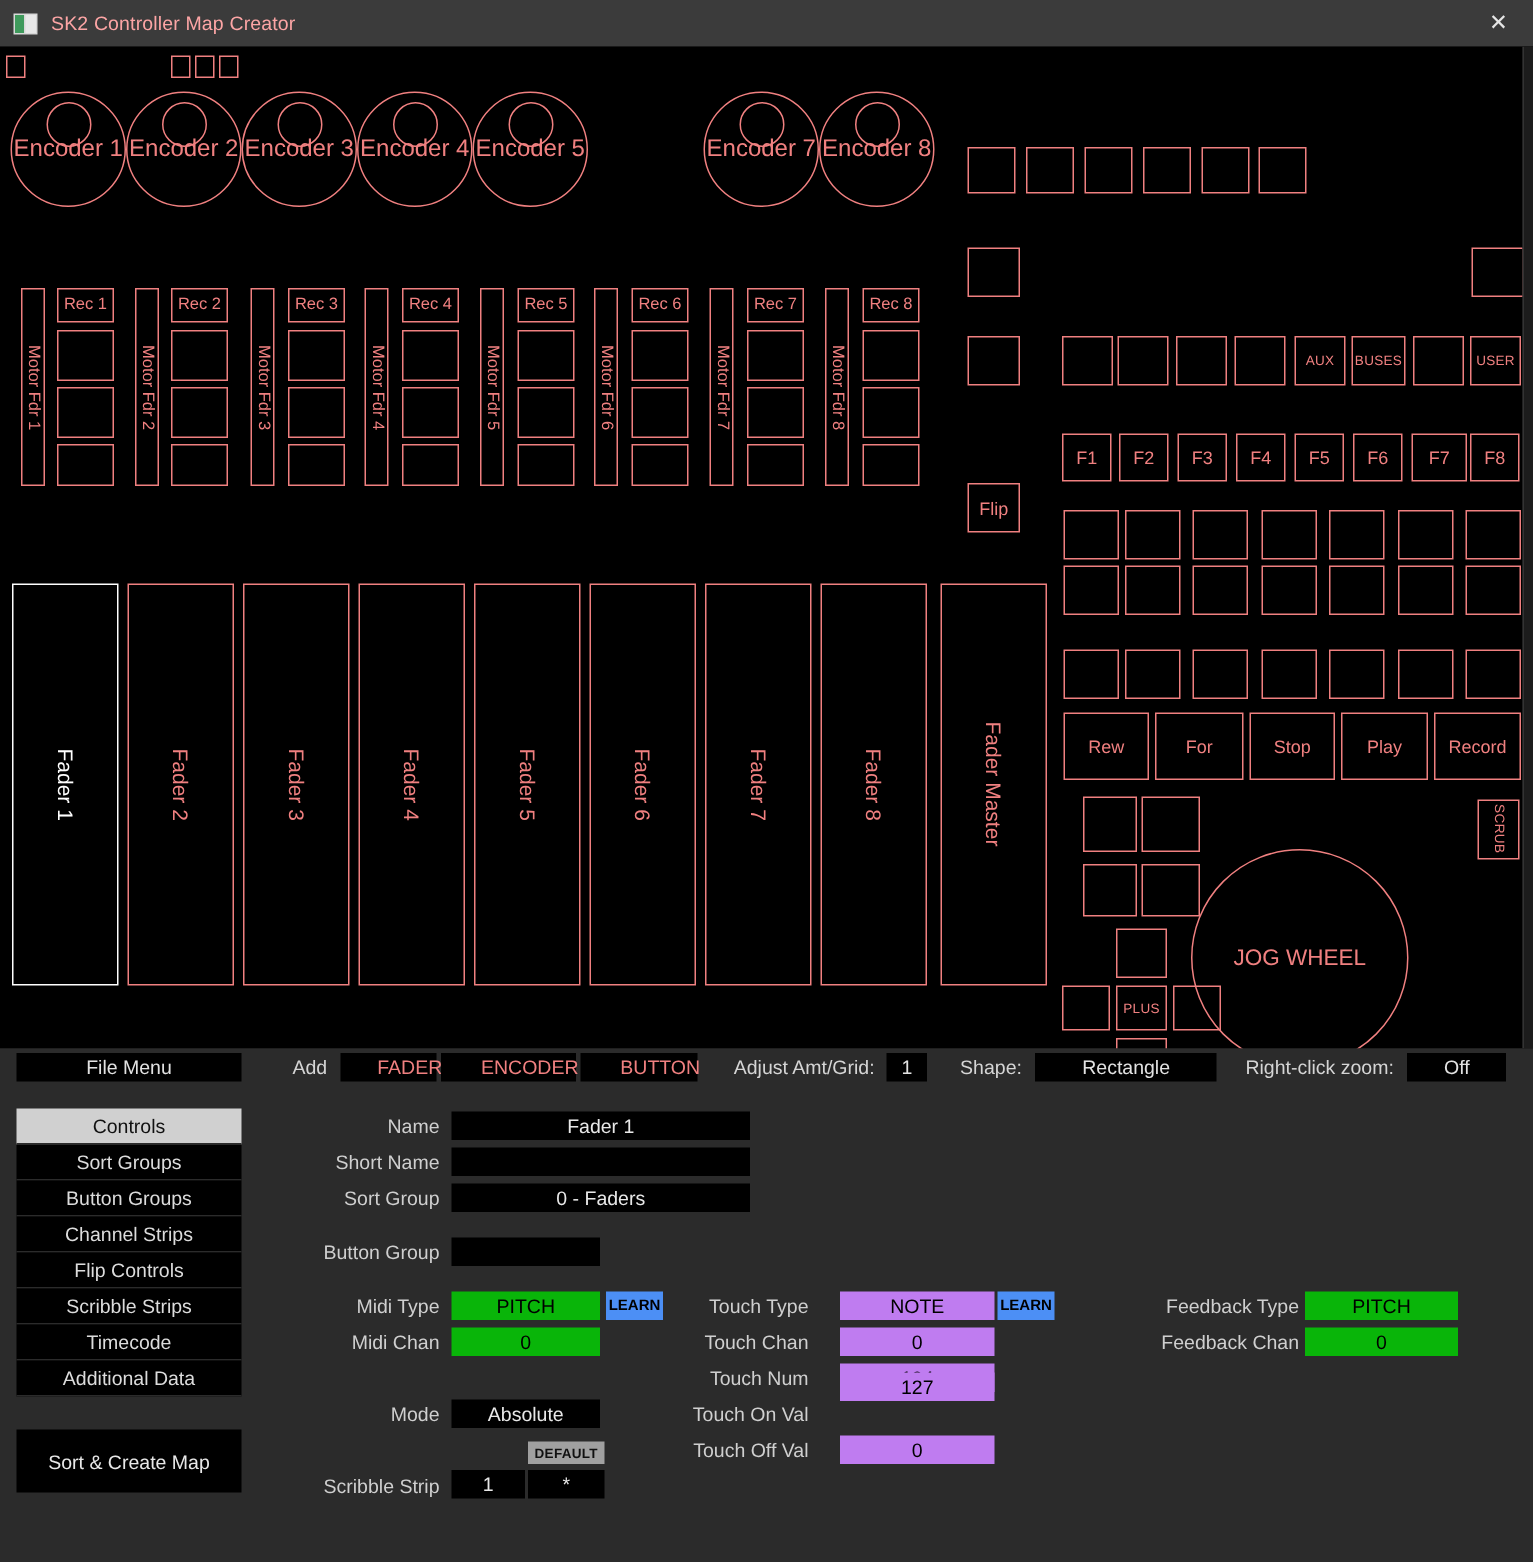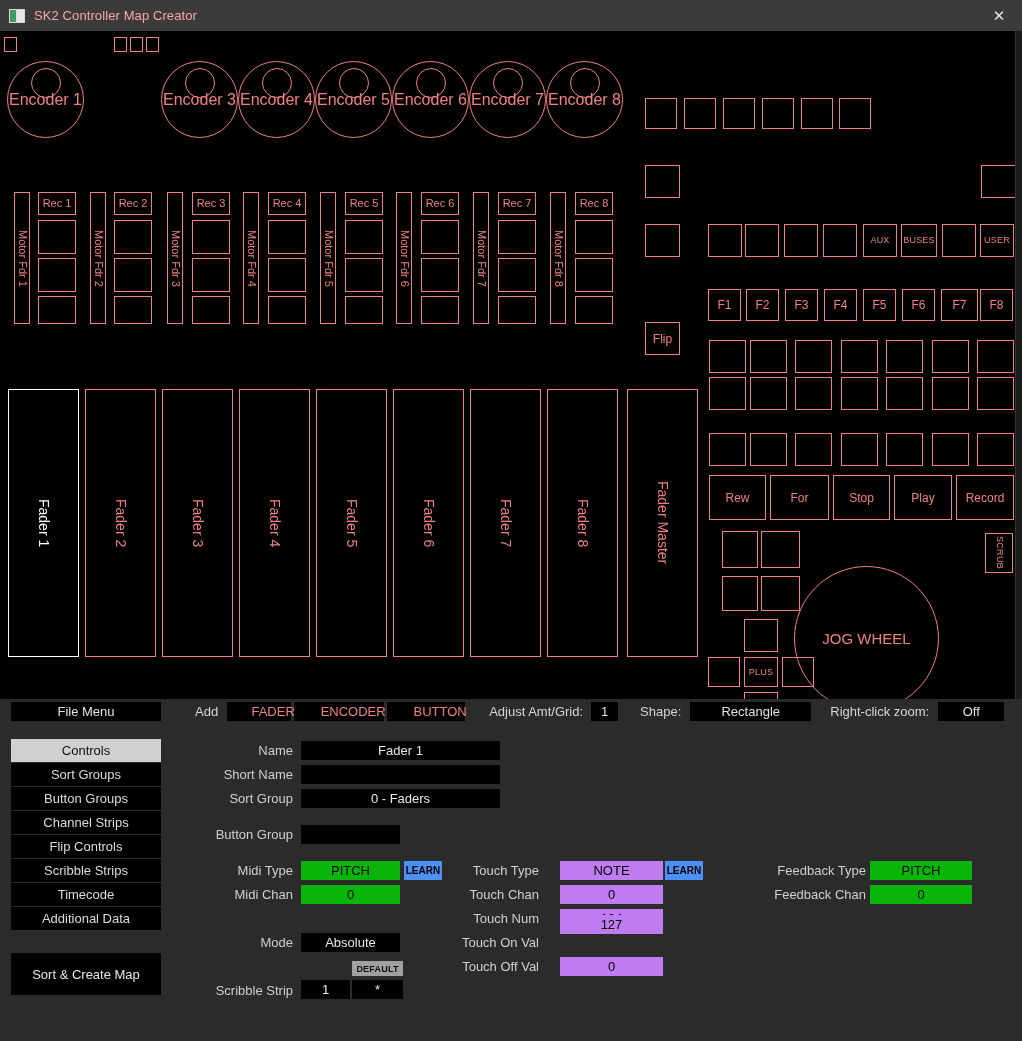--- a/index.html
+++ b/index.html
@@ -121,35 +121,35 @@
 
     <div class="ctl" style="left:4px;top:6px;width:13px;height:15px;"></div>
     <div class="ctl" style="left:114px;top:6px;width:13px;height:15px;"></div>
     <div class="ctl" style="left:130px;top:6px;width:13px;height:15px;"></div>
     <div class="ctl" style="left:146px;top:6px;width:13px;height:15px;"></div>
 
     <div class="ctl enc" style="left:7px;top:30px;width:77px;height:77px;">
       <div class="enc-dot"></div>
       <span class="enc-label">Encoder 1</span>
     </div>
+    <div class="ctl enc" style="left:84px;top:30px;width:77px;height:77px;">
+      <div class="enc-dot"></div>
+      <span class="enc-label">Encoder 2</span>
+    </div>
     <div class="ctl enc" style="left:161px;top:30px;width:77px;height:77px;">
       <div class="enc-dot"></div>
       <span class="enc-label">Encoder 3</span>
     </div>
     <div class="ctl enc" style="left:238px;top:30px;width:77px;height:77px;">
       <div class="enc-dot"></div>
       <span class="enc-label">Encoder 4</span>
     </div>
     <div class="ctl enc" style="left:315px;top:30px;width:77px;height:77px;">
       <div class="enc-dot"></div>
       <span class="enc-label">Encoder 5</span>
-    </div>
-    <div class="ctl enc" style="left:392px;top:30px;width:77px;height:77px;">
-      <div class="enc-dot"></div>
-      <span class="enc-label">Encoder 6</span>
     </div>
     <div class="ctl enc" style="left:469px;top:30px;width:77px;height:77px;">
       <div class="enc-dot"></div>
       <span class="enc-label">Encoder 7</span>
     </div>
     <div class="ctl enc" style="left:546px;top:30px;width:77px;height:77px;">
       <div class="enc-dot"></div>
       <span class="enc-label">Encoder 8</span>
     </div>
 

